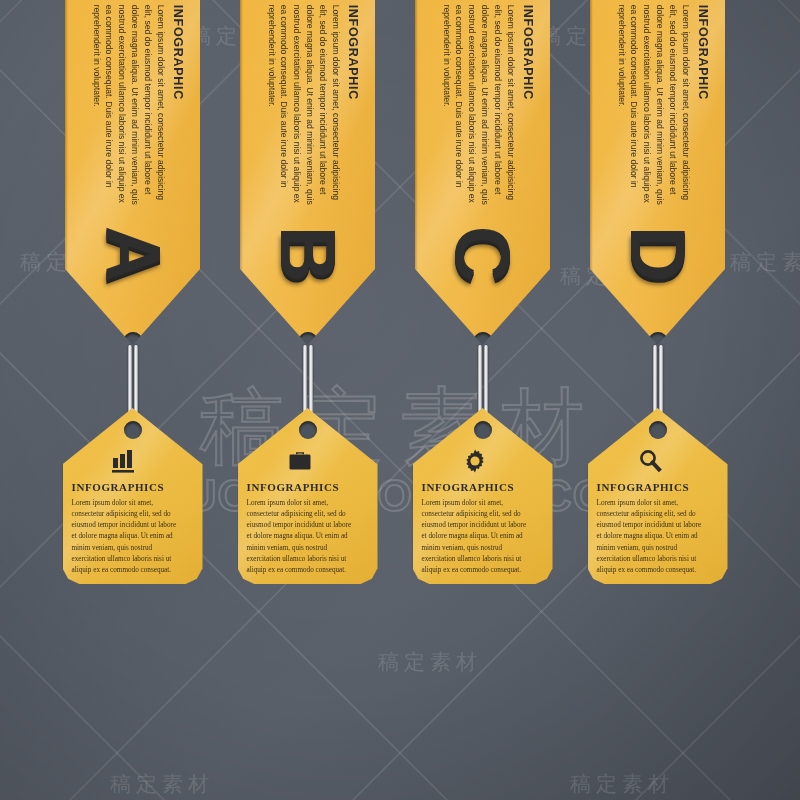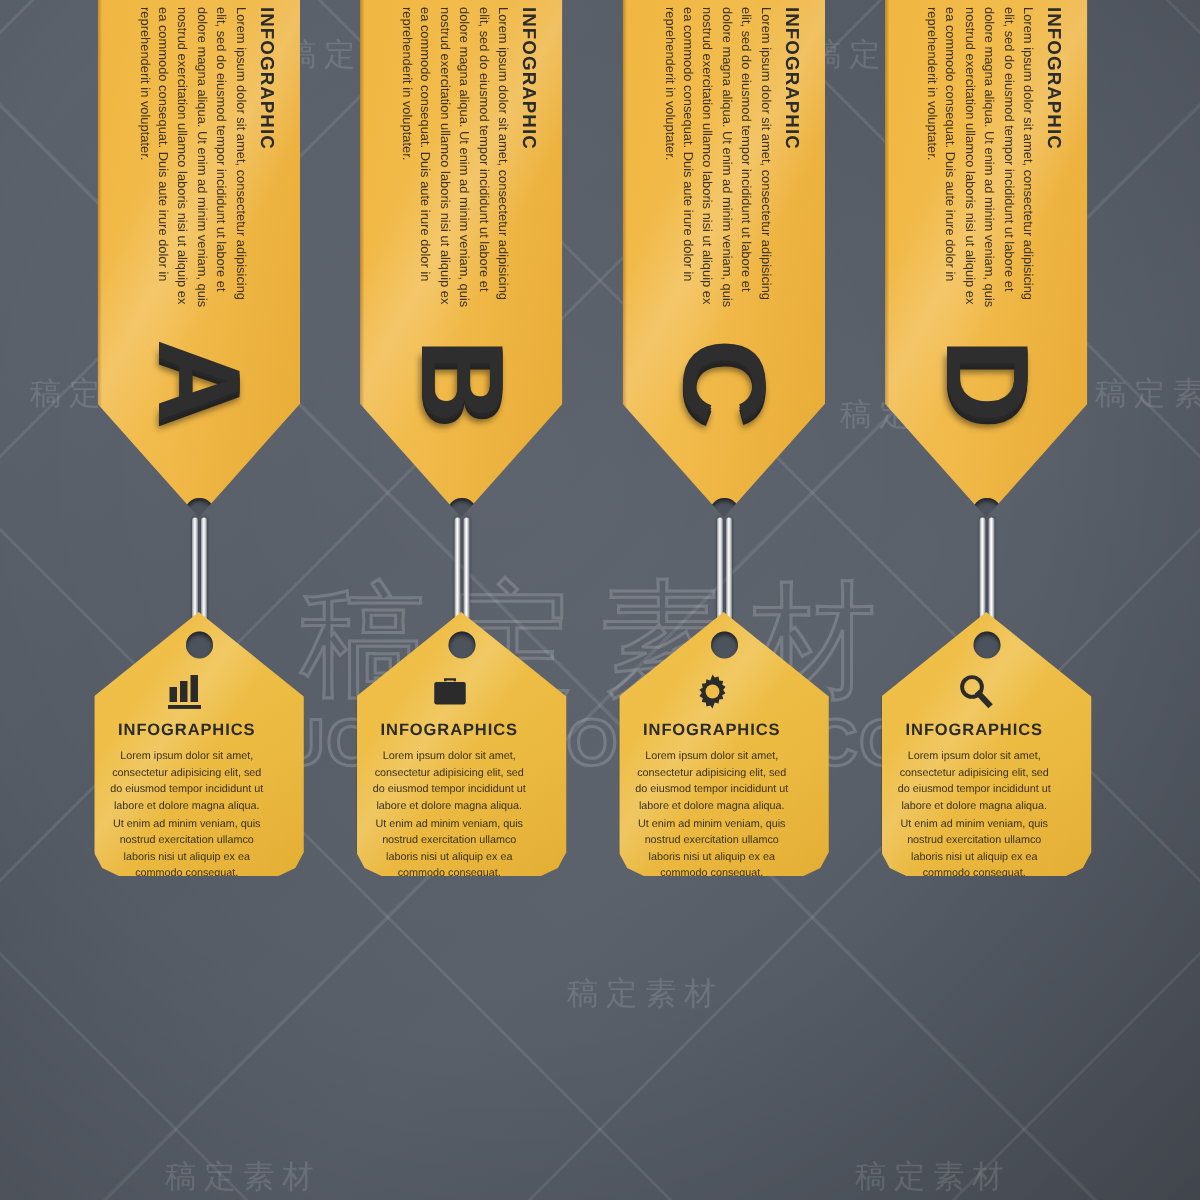--- a/index.html
+++ b/index.html
@@ -169,21 +169,21 @@
     pointer-events:none;
   }
   .tag-hole{
     position:absolute; left:50%; transform:translateX(-50%);
     top:13px; width:18px; height:18px; border-radius:50%;
     background:#4d535c;
     box-shadow:inset 0 2px 3px rgba(0,0,0,.6);
   }
   .tag-inner{
     position:absolute; left:0; right:16px; top:40px;
-    padding:0 9px; text-align:center;
+    padding:0 9px; text-align:left;font-family:Liberation Serif, serif;
   }
   .tag-icon{
     height:26px; margin-bottom:7px;
     display:flex; align-items:center; justify-content:center;
   }
   .tag-icon svg{ display:block; }
   .tag-title{
     font-size:11px; font-weight:bold; letter-spacing:.6px;
     color:#2b2b2b; margin-bottom:5px;
   }

